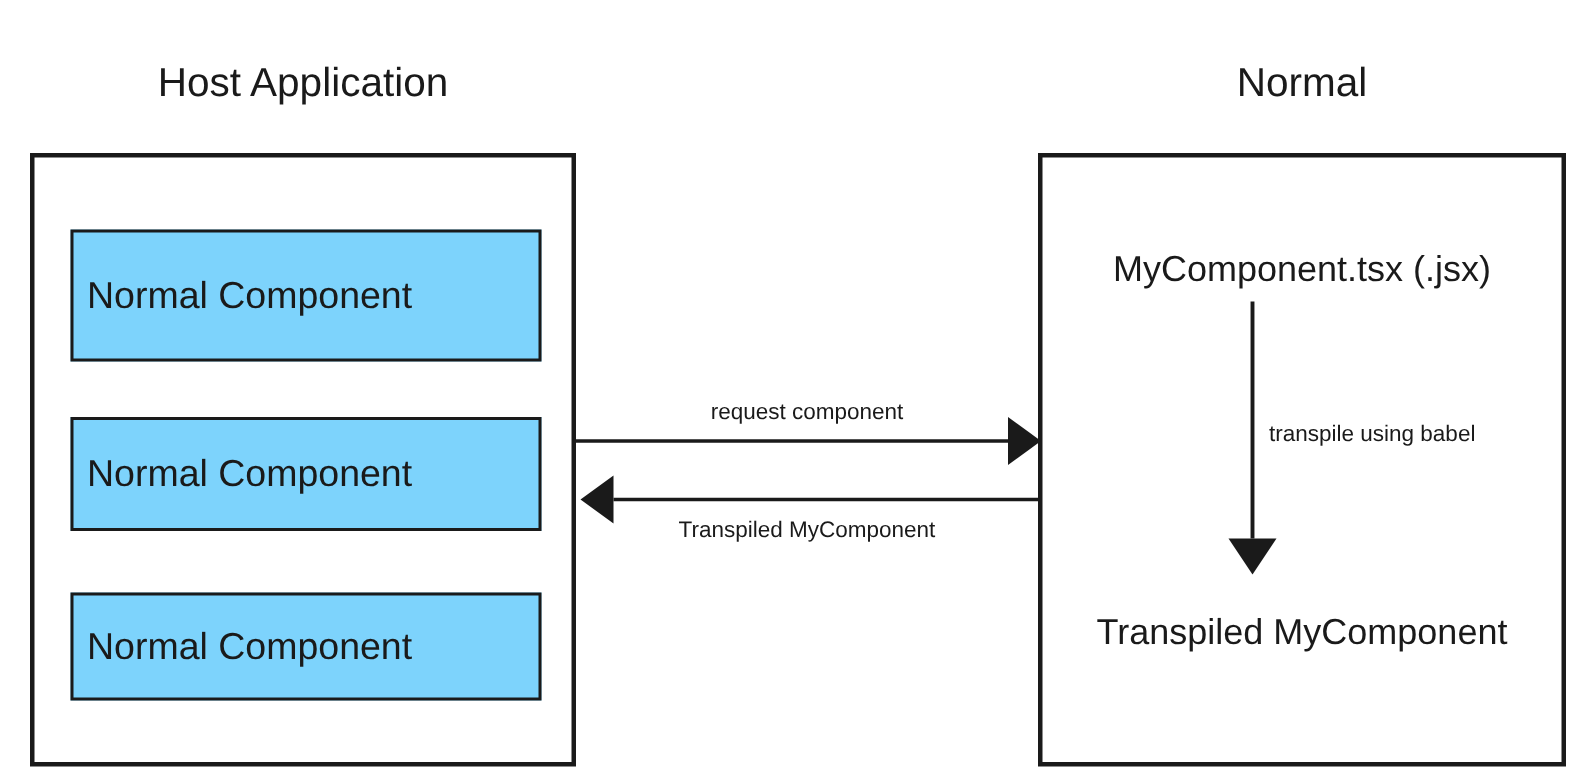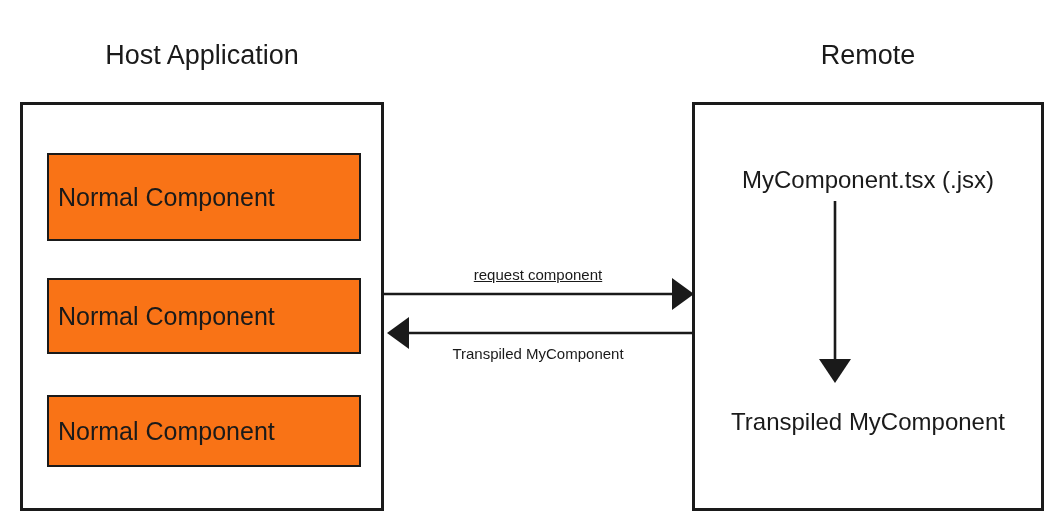--- a/index.html
+++ b/index.html
@@ -63,21 +63,21 @@
     top: 82px;
     width: 352px;
     height: 409px;
   }
 
   
   .component-box {
     position: absolute;
     left: 24px;
     width: 314px;
-    background: #f97316;
+    background: #7dd3fc;
     border: 2px solid #1a1a1a;
     box-sizing: border-box;
     display: flex;
     align-items: center;
     justify-content: flex-start;
   }
   .component-box .component-label {
     font-size: 25px;
     line-height: 1;
     padding-left: 9px;
@@ -118,42 +118,41 @@
     font-size: 15px;
     line-height: 1;
     white-space: nowrap;
     color: #1a1a1a;
     text-align: center;
   }
   #label-request {
     left: 388px;
     top: 247px;
     width: 300px;
-    text-decoration: underline;
   }
   #label-response {
     left: 388px;
     top: 326px;
     width: 300px;
   }
   #label-transpile {
     left: 846px;
     top: 262px;
     width: 180px;
     text-align: left;
   }
 </style>
 </head>
 <body>
 
 <div class="diagram">
 
   <div class="title" id="host-title">Host Application</div>
 
-  <div class="title" id="server-title">Remote</div>
+  <div class="title" id="server-title">Normal</div>
 
   <div class="outer-box" id="host-box">
 
     <div class="component-box" id="component-0">
       <span class="component-label">Normal Component</span>
     </div>
 
     <div class="component-box" id="component-1">
       <span class="component-label">Normal Component</span>
     </div>
@@ -185,14 +184,15 @@
     <g>
       <line x1="835" y1="181" x2="835" y2="339" stroke="#1a1a1a" stroke-width="2.6"></line>
       <polygon points="819,339 851,339 835,363" fill="#1a1a1a"></polygon>
     </g>
   </svg>
 
   <div class="edge-label" id="label-request">request component</div>
 
   <div class="edge-label" id="label-response">Transpiled MyComponent</div>
 
+  <div class="edge-label" id="label-transpile">transpile using babel</div>
 
 </div>
 
 </body></html>

